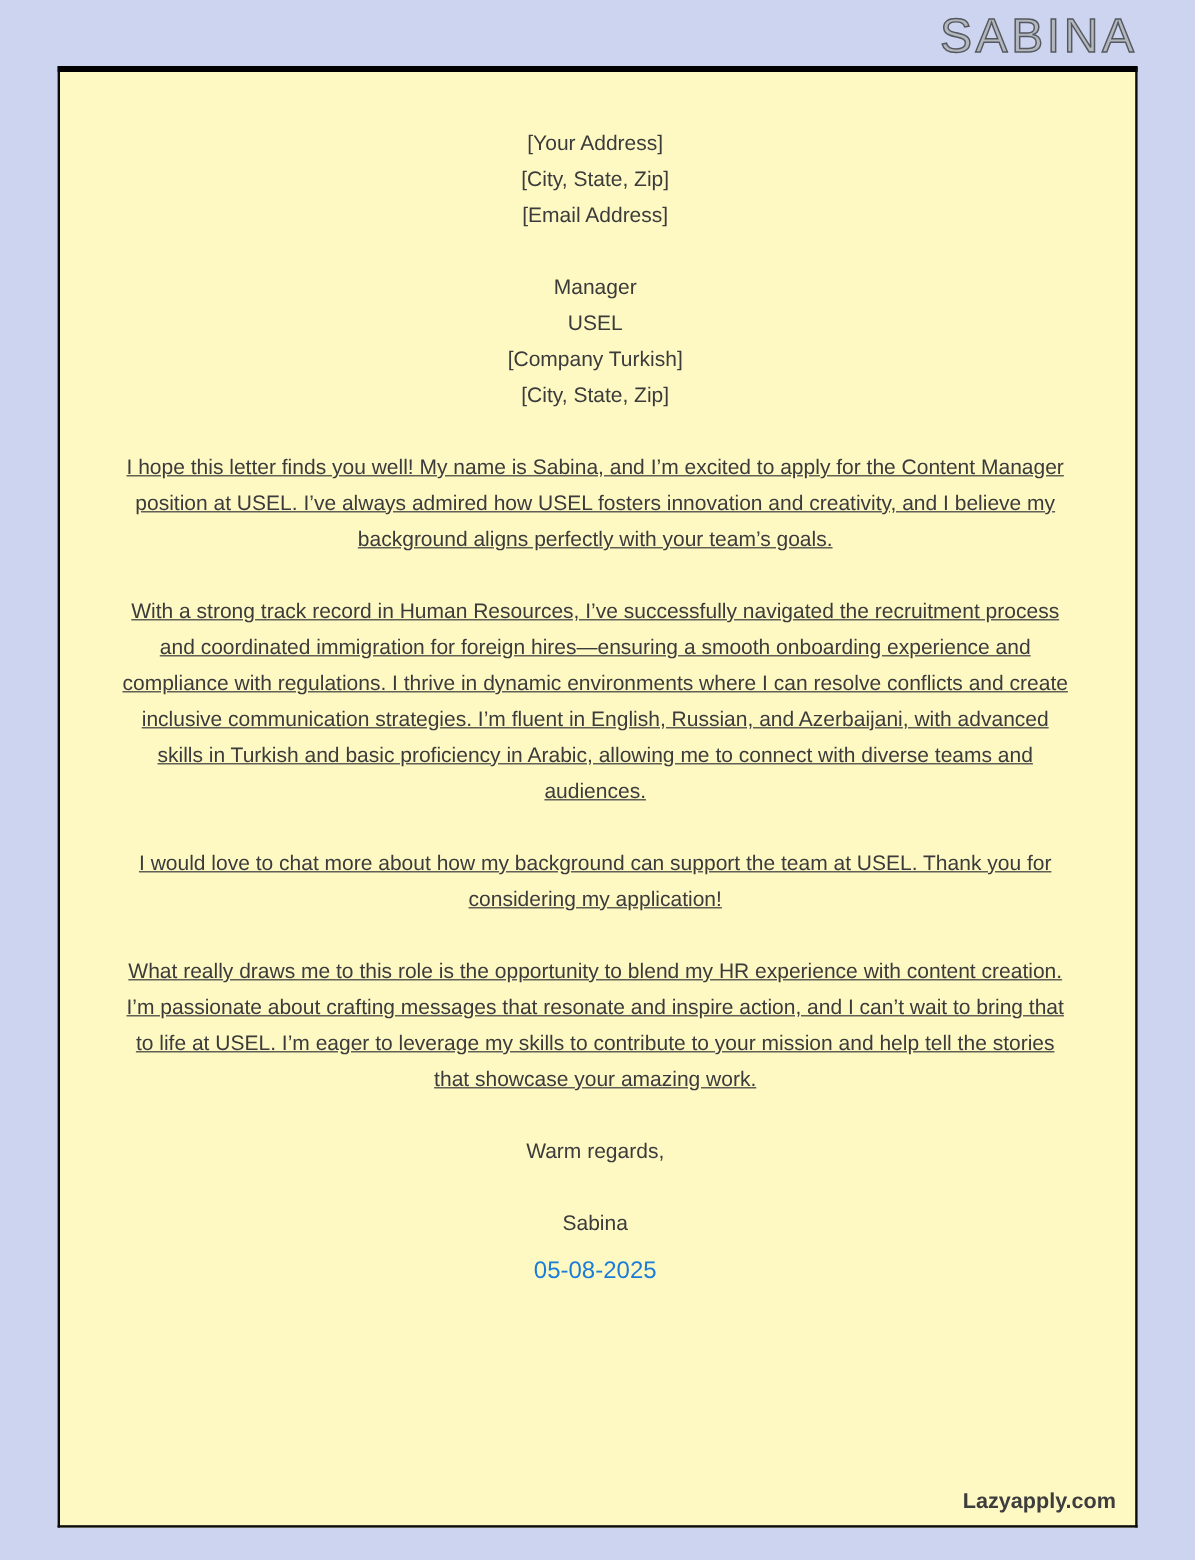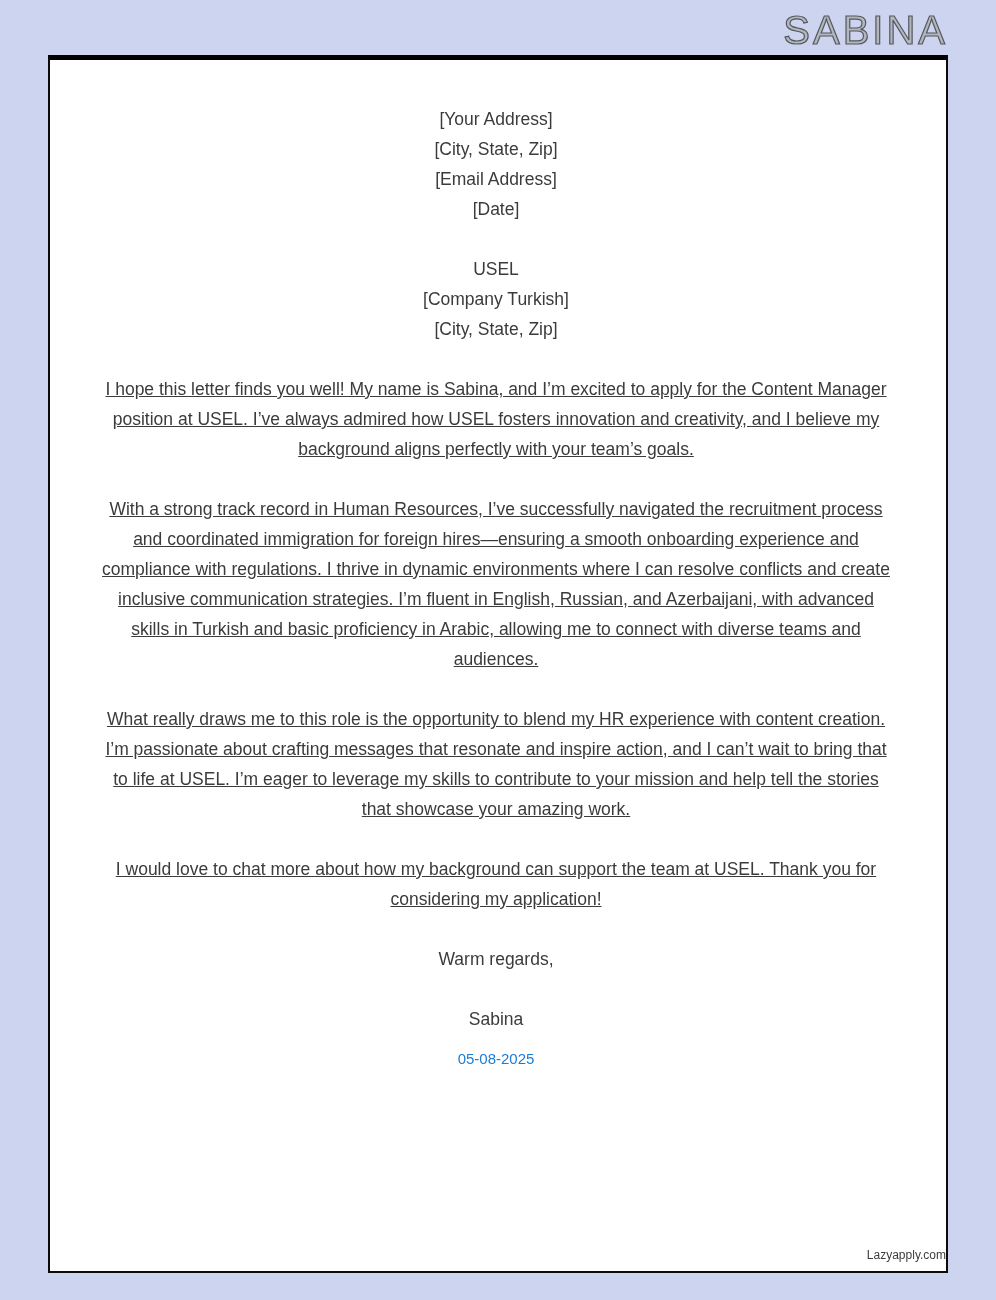--- a/index.html
+++ b/index.html
@@ -23,76 +23,77 @@
     -webkit-text-stroke: 1.2px #55585e;
     text-stroke: 1.2px #55585e;
     font-family: "Liberation Sans", sans-serif;
   }
   .page {
     position: absolute;
     left: 48px;
     top: 55px;
     width: 900px;
     height: 1218px;
-    background: #ffffff;
+    background: #fef9c3;
     border: 2px solid #0b0b0b;
     border-top: 5px solid #000000;
     padding: 44px 56px 0 52px;
   }
   .letter {
     color: #3b3b3b;
     font-size: 17.5px;
     line-height: 30px;
   }
   .block { margin: 0 0 30px 0; }
   .letter p { margin: 0 0 30px 0; text-decoration: underline; }
   .line { white-space: nowrap; }
   .date-link {
     display: inline-block;
     margin-top: 10px;
     color: #1a7cd9;
-    font-size: 15px;
+    font-size: 20px;
     line-height: 30px;
     text-decoration: none;
     cursor: pointer;
   }
   .watermark {
     position: absolute;
-    right: 0;
+    right: 16px;
     bottom: 9px;
-    font-size: 12px;
+    font-size: 18px;
     color: #3d3d3d;
+    font-weight: bold;
   }
 </style>
 </head>
 <body>
 
 <div class="brand">SABINA</div>
 
 <div class="page">
   <div class="letter">
 
     <div class="block">
       <div class="line">[Your Address]</div>
       <div class="line">[City, State, Zip]</div>
       <div class="line">[Email Address]</div>
-      <div class="line">[Date]</div>
     </div>
 
     <div class="block">
+      <div class="line">Manager</div>
       <div class="line">USEL</div>
       <div class="line">[Company Turkish]</div>
       <div class="line">[City, State, Zip]</div>
     </div>
 
 
     <p>I hope this letter finds you well! My name is Sabina, and I’m excited to apply for the Content Manager position at USEL. I’ve always admired how USEL fosters innovation and creativity, and I believe my background aligns perfectly with your team’s goals.</p>
     <p>With a strong track record in Human Resources, I’ve successfully navigated the recruitment process and coordinated immigration for foreign hires—ensuring a smooth onboarding experience and compliance with regulations. I thrive in dynamic environments where I can resolve conflicts and create inclusive communication strategies. I’m fluent in English, Russian, and Azerbaijani, with advanced skills in Turkish and basic proficiency in Arabic, allowing me to connect with diverse teams and audiences.</p>
+    <p>I would love to chat more about how my background can support the team at USEL. Thank you for considering my application!</p>
     <p>What really draws me to this role is the opportunity to blend my HR experience with content creation. I’m passionate about crafting messages that resonate and inspire action, and I can’t wait to bring that to life at USEL. I’m eager to leverage my skills to contribute to your mission and help tell the stories that showcase your amazing work.</p>
-    <p>I would love to chat more about how my background can support the team at USEL. Thank you for considering my application!</p>
 
     <div class="block">Warm regards,</div>
 
     <div class="block" style="margin-bottom:0;">Sabina</div>
 
     <a class="date-link">05-08-2025</a>
   </div>
 
   <div class="watermark">Lazyapply.com</div>
 </div>

